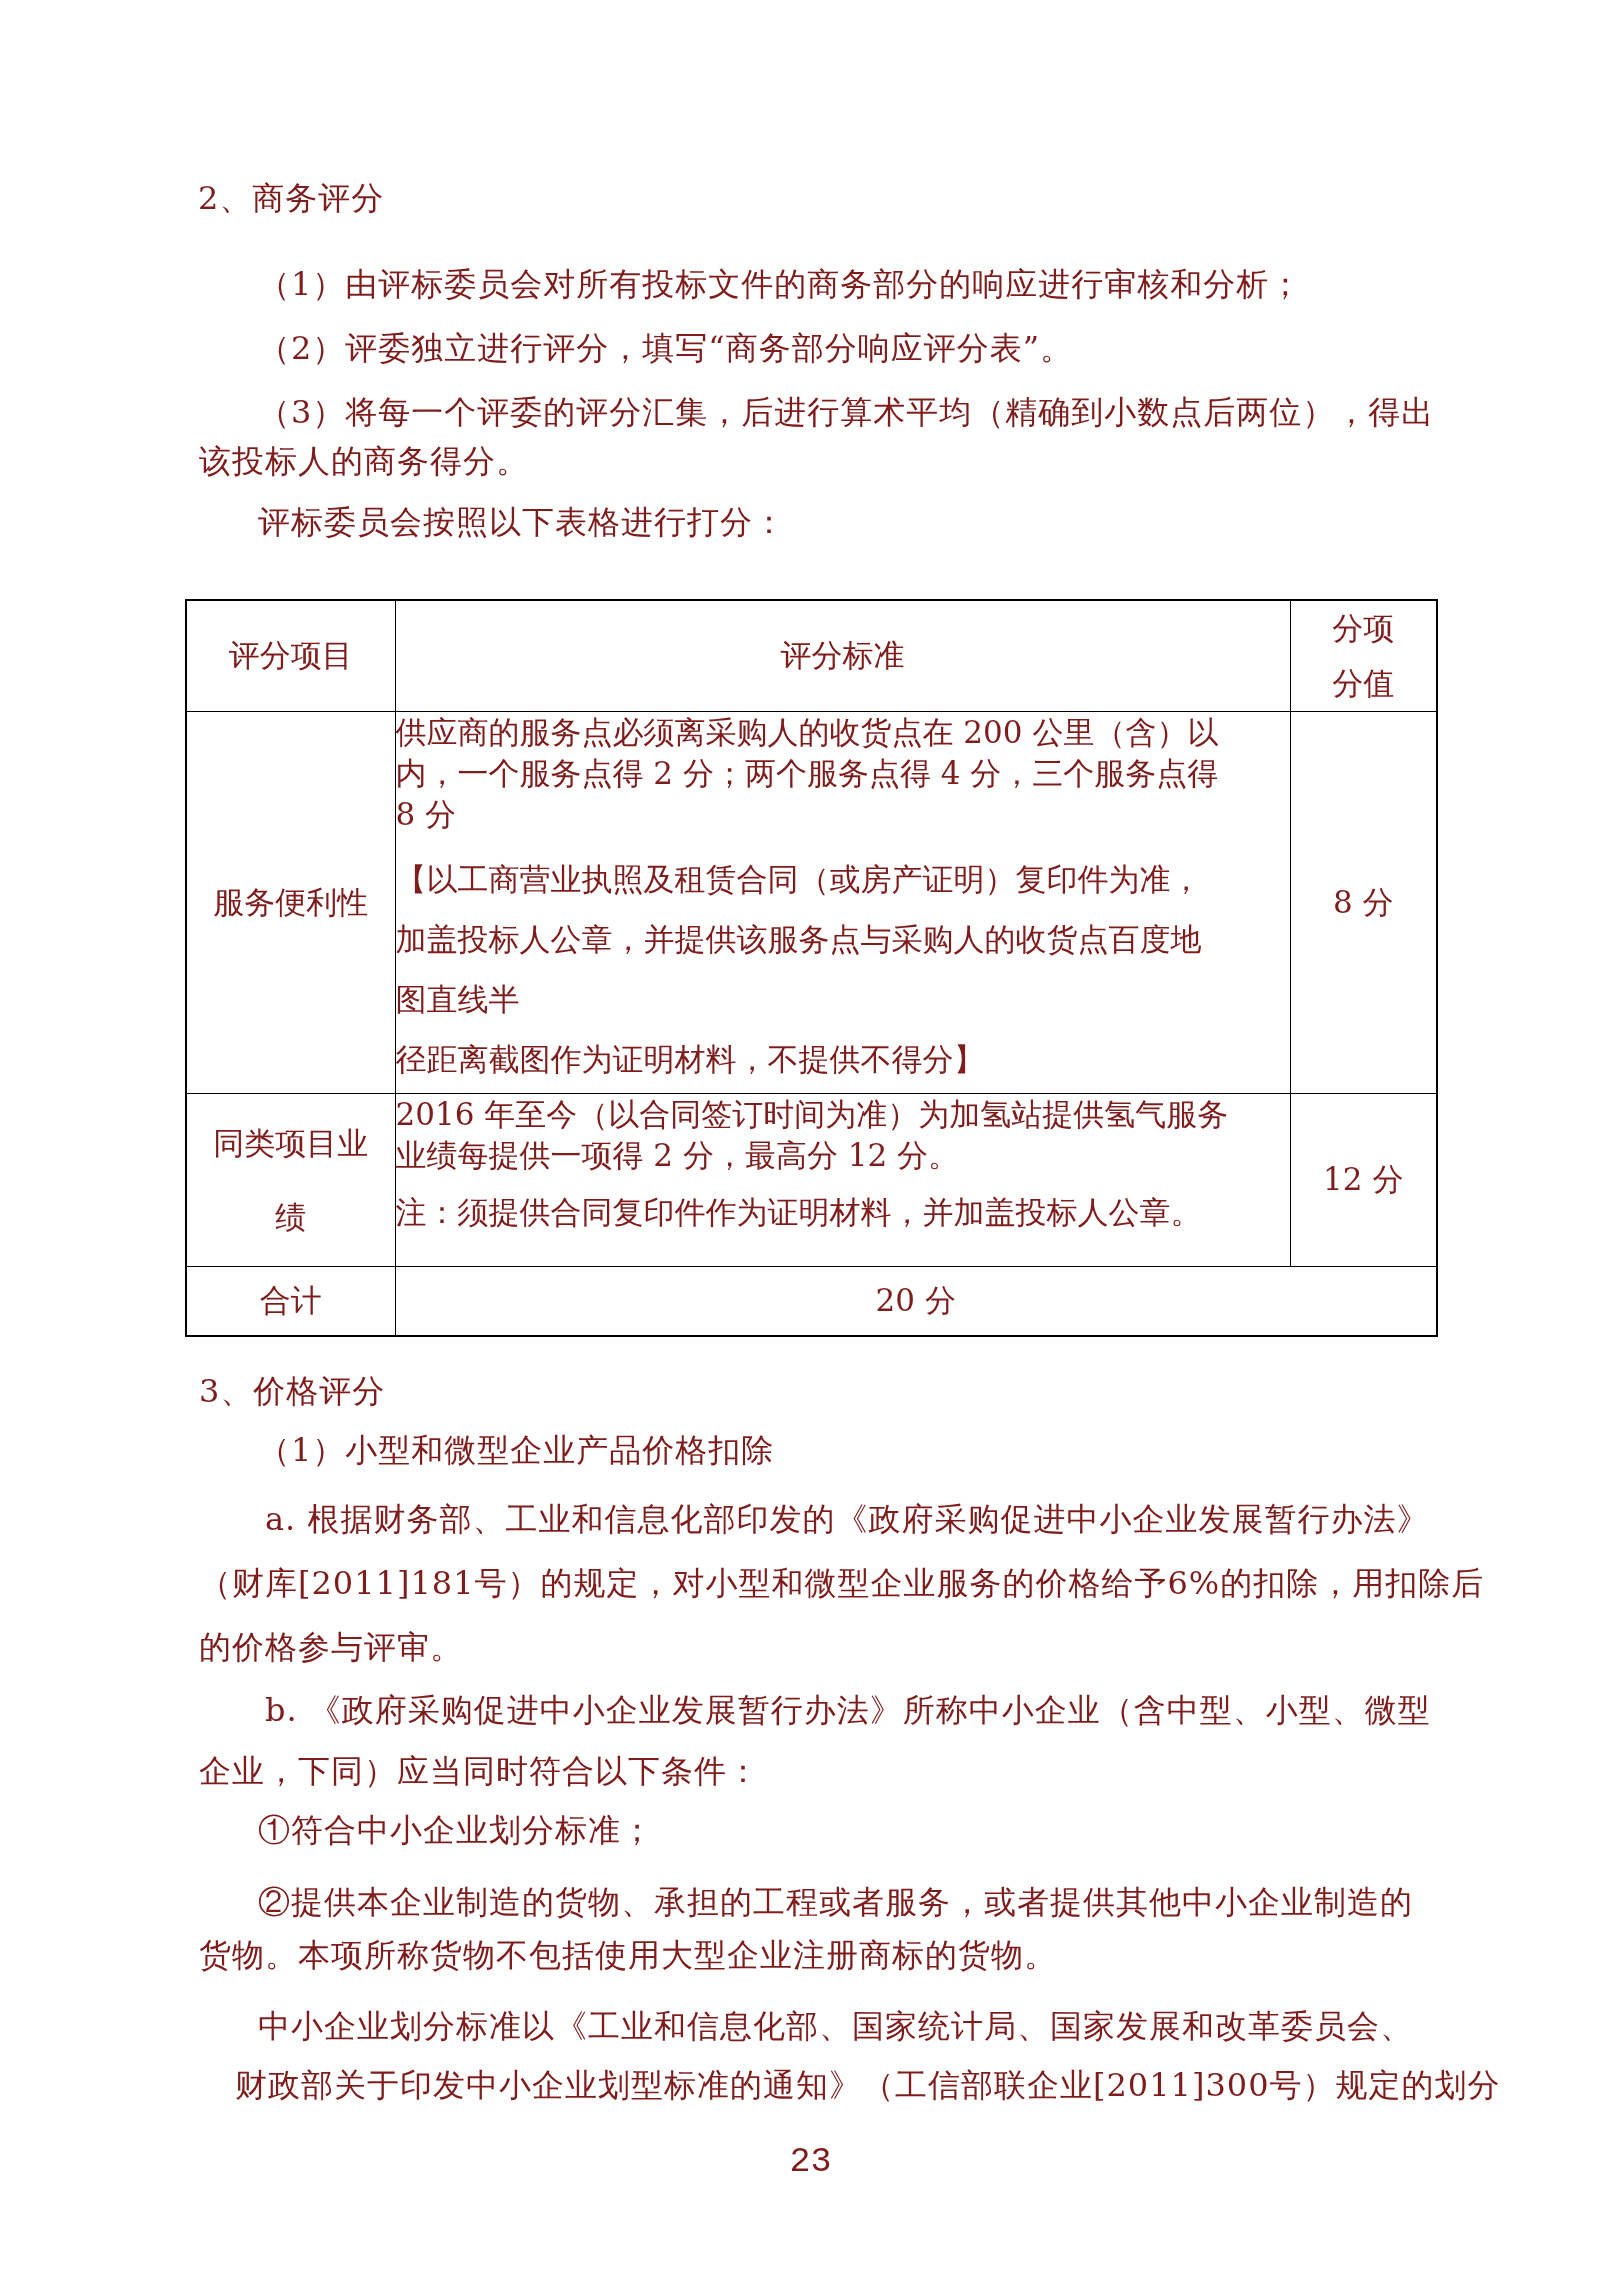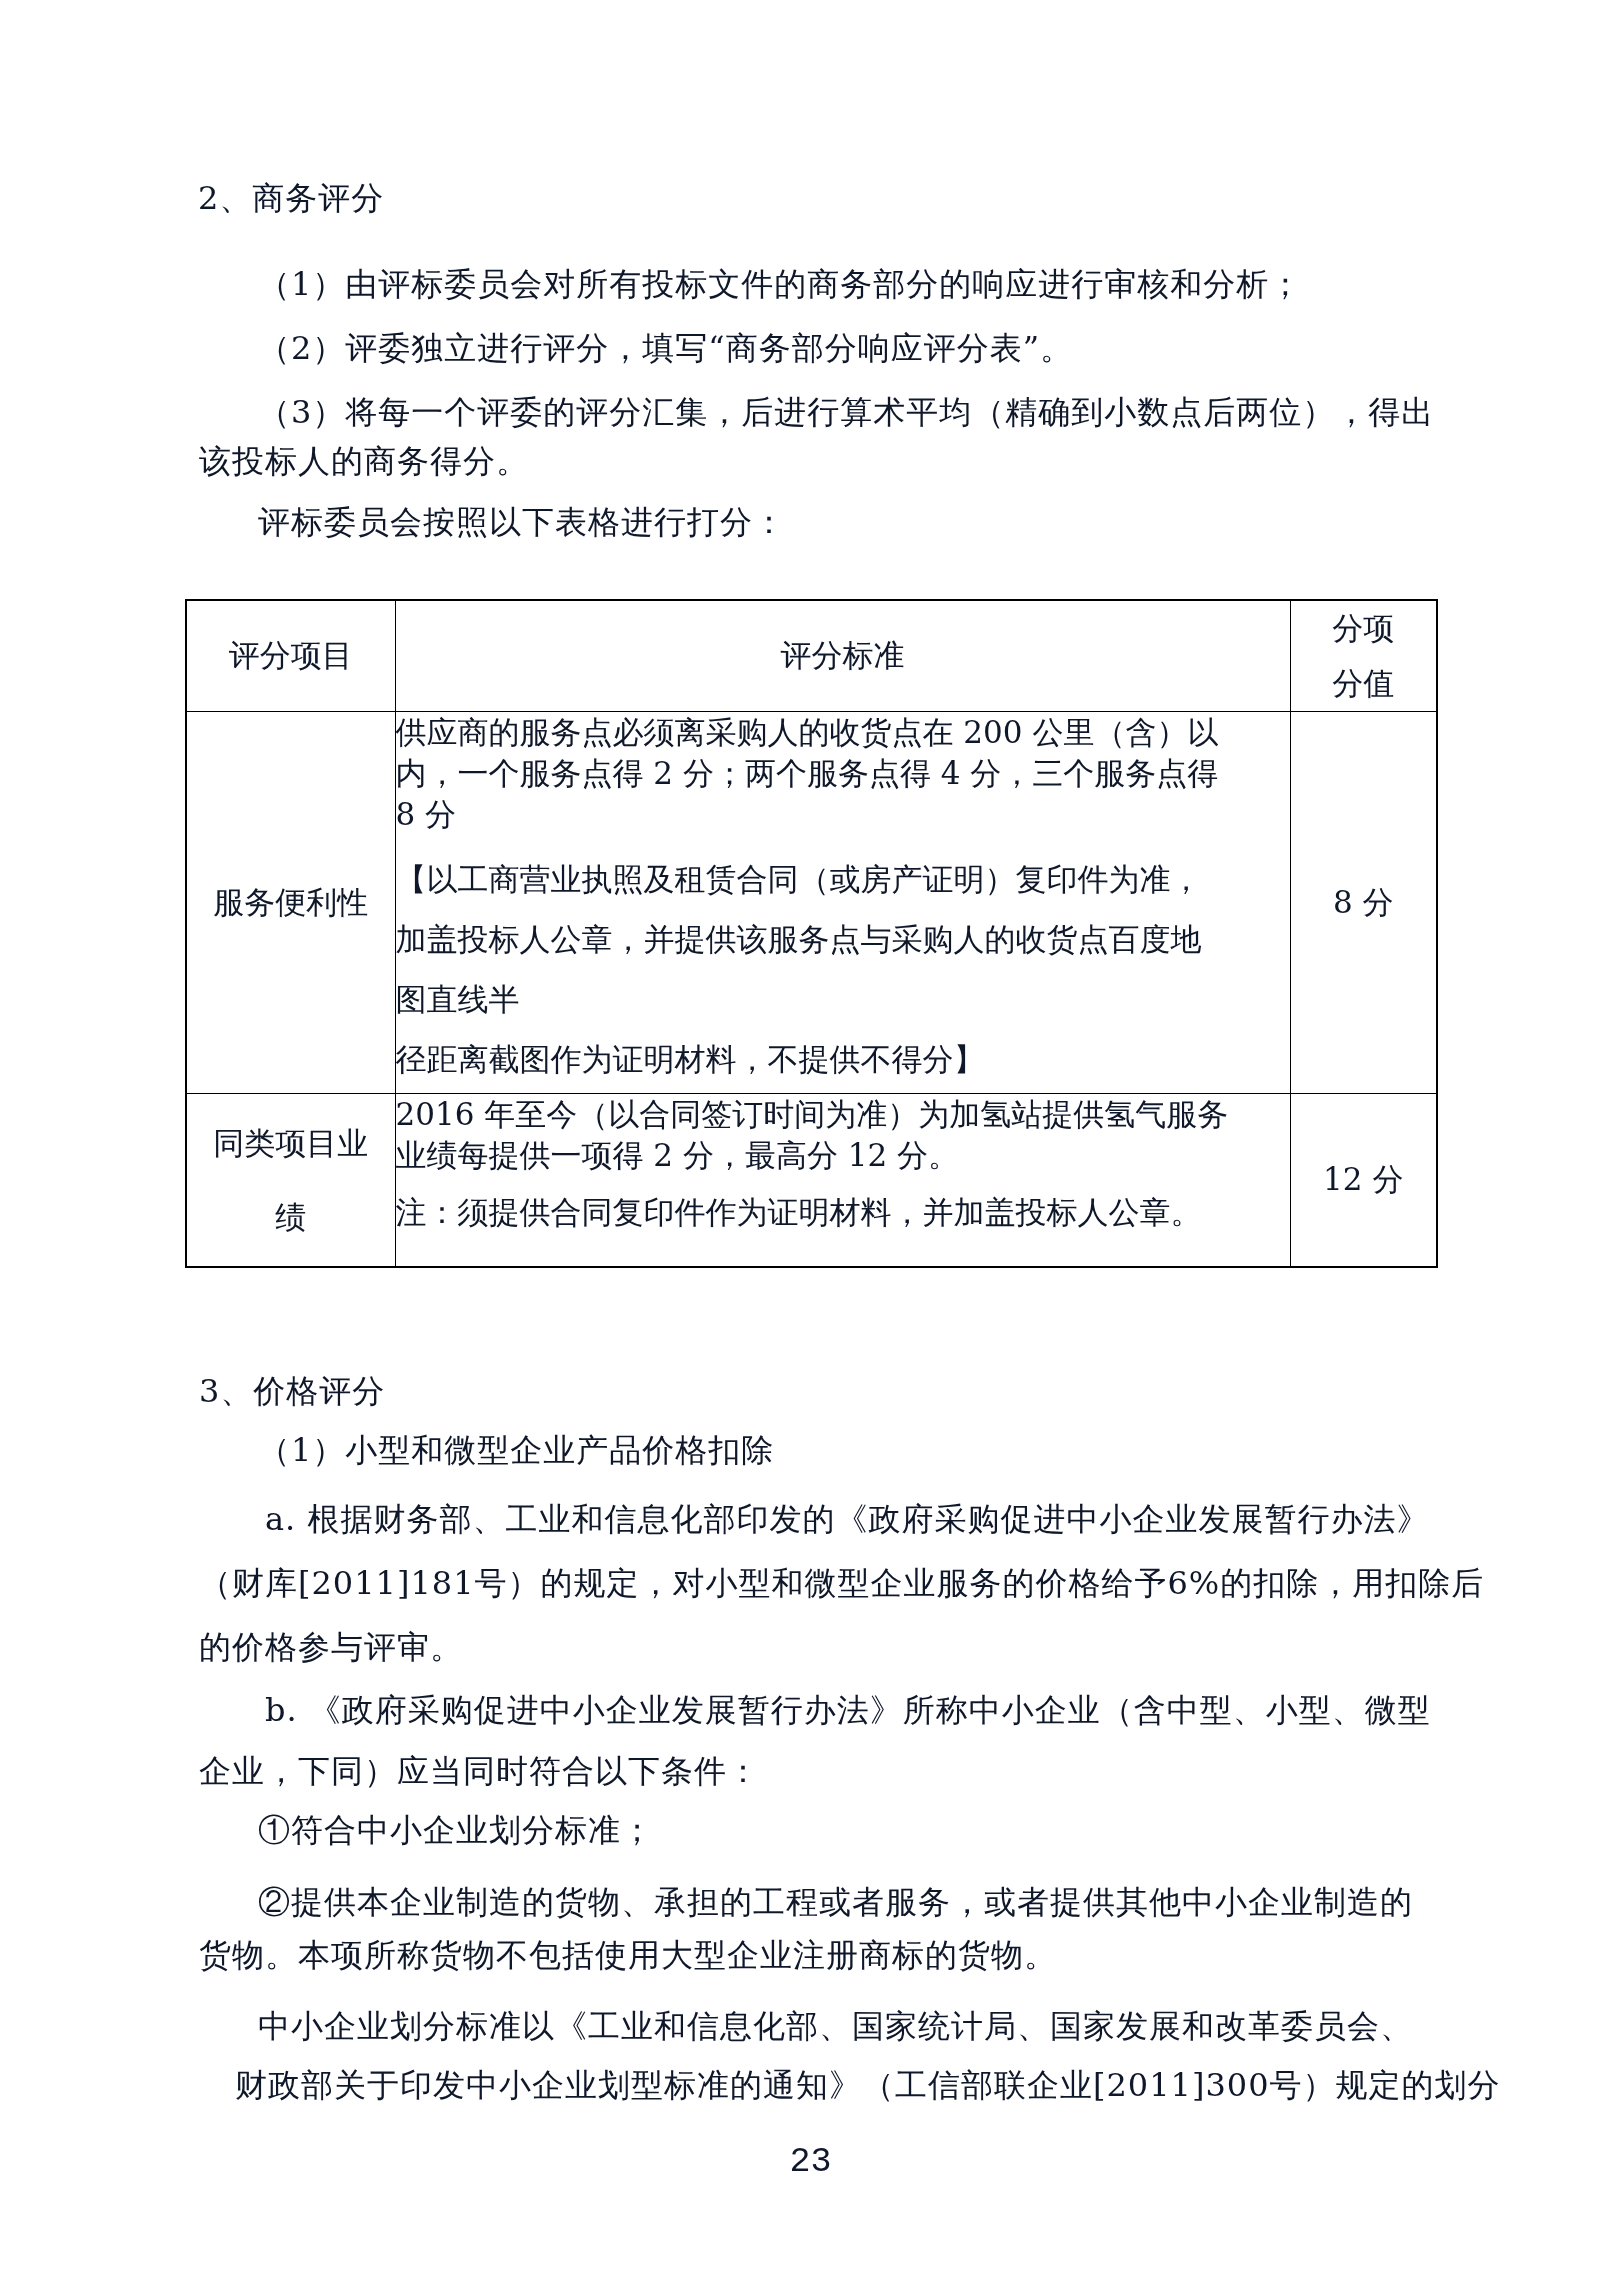--- a/index.html
+++ b/index.html
@@ -1,21 +1,21 @@
 <!DOCTYPE html>
 <html><head>
 <meta charset="utf-8">
 <style>
   html,body{margin:0;padding:0;background:#888;}
   .page{
     position:relative;
     width:1621px;height:2293px;
     margin:0 auto;
     background:#ffffff;
-    color:#0f172a;
+    color:#7f1d1d;
     font-family:"DejaVu Serif","Liberation Serif",serif;
     overflow:hidden;
   }
   .line{
     position:absolute;
     font-size:32px;
     line-height:39px;
     white-space:nowrap;
     letter-spacing:1px;
   }
@@ -104,20 +104,24 @@
       <tr style="height:173px">
         <td class="c-center pre item-two-line">同类项目业
 绩</td>
         <td class="crit-cell">
           <p class="p-main pre">2016 年至今（以合同签订时间为准）为加氢站提供氢气服务
 业绩每提供一项得 2 分，最高分 12 分。</p>
           <p class="p-note pre">注：须提供合同复印件作为证明材料，并加盖投标人公章。</p>
         </td>
         <td class="c-center">12 分</td>
       </tr>
+      <tr style="height:69px">
+        <td class="c-center">合计</td>
+        <td class="c-center" colspan="2">20 分</td>
+      </tr>
     </tbody>
   </table>
 
   <p class="line" style="left:199px;top:1340px;">3、价格评分</p>
   <p class="line" style="left:258px;top:1399px;">（1）小型和微型企业产品价格扣除</p>
   <p class="line" style="left:265px;top:1468px;">a. 根据财务部、工业和信息化部印发的《政府采购促进中小企业发展暂行办法》</p>
   <p class="line" style="left:199px;top:1532px;">（财库[2011]181号）的规定，对小型和微型企业服务的价格给予6%的扣除，用扣除后</p>
   <p class="line" style="left:199px;top:1596px;">的价格参与评审。</p>
   <p class="line" style="left:265px;top:1659px;">b. 《政府采购促进中小企业发展暂行办法》所称中小企业（含中型、小型、微型</p>
   <p class="line" style="left:199px;top:1720px;">企业，下同）应当同时符合以下条件：</p>

